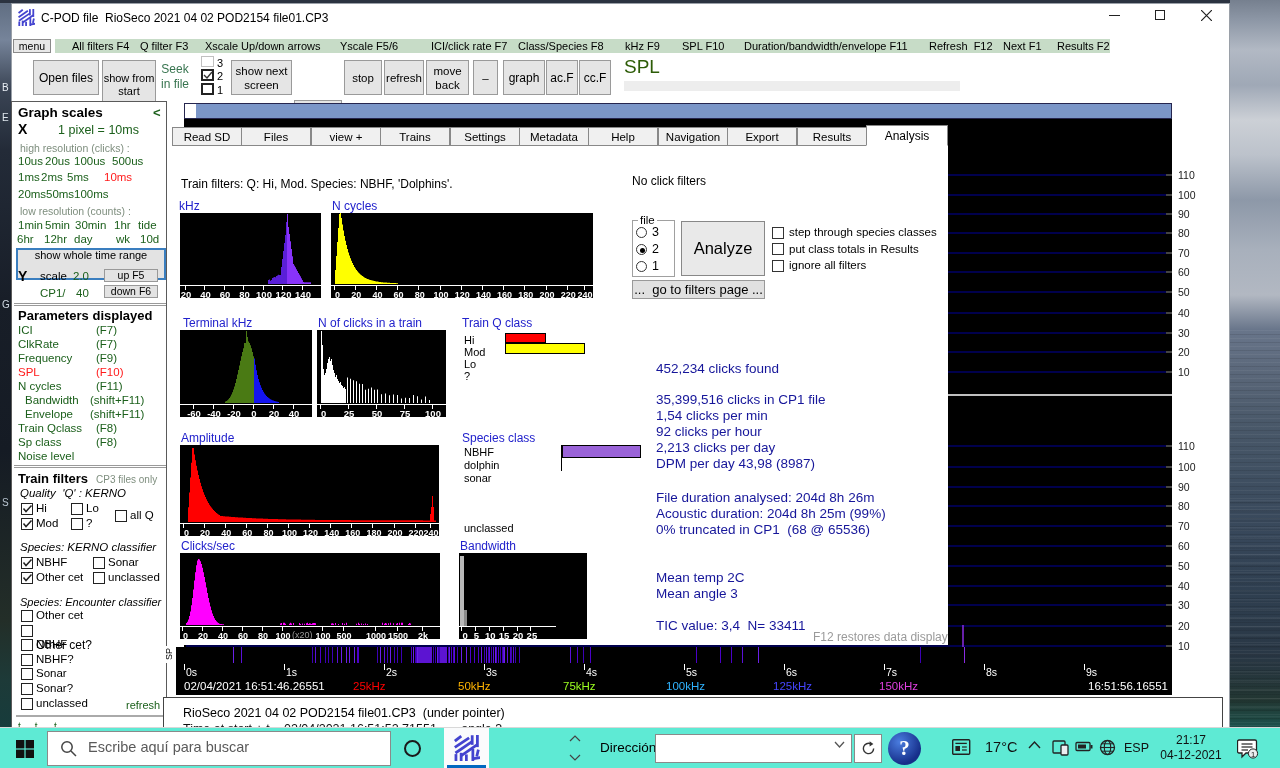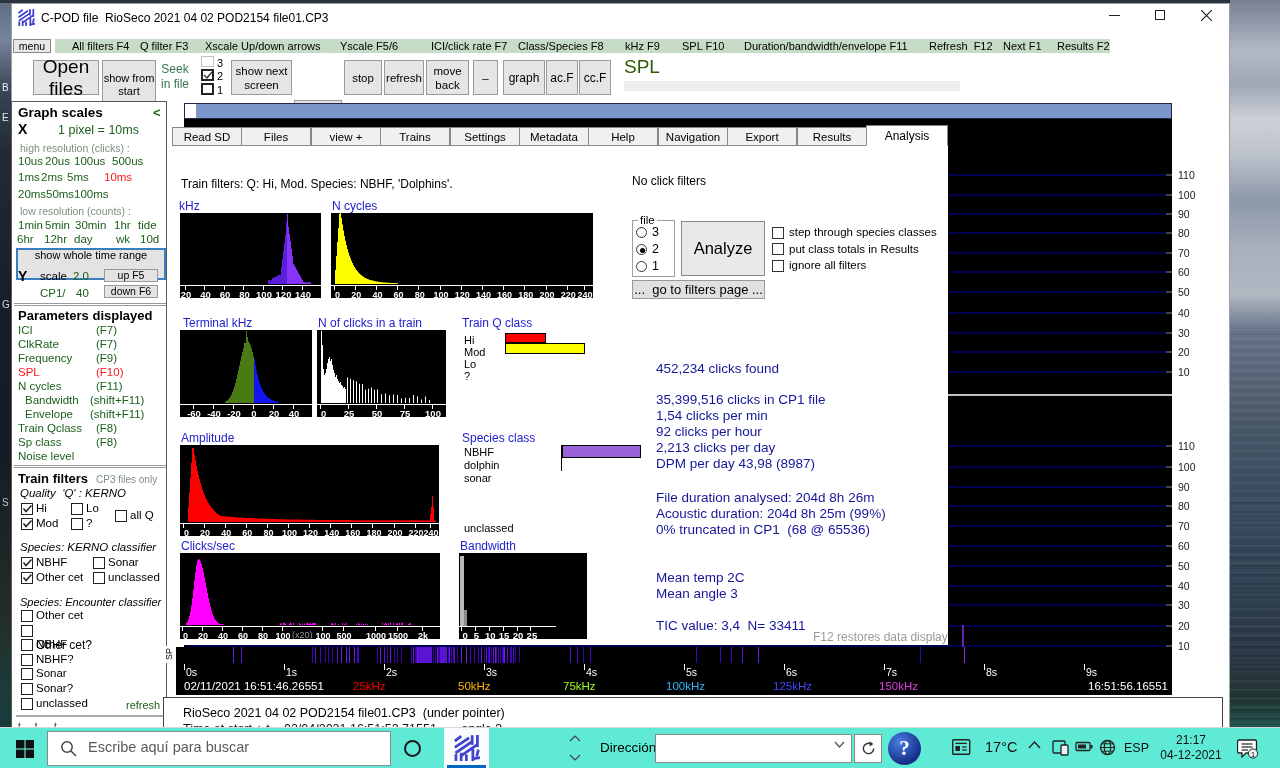--- a/index.html
+++ b/index.html
@@ -110,21 +110,21 @@
 <span style="left:376px">ICI/click rate F7</span>
 <span style="left:463px">Class/Species F8</span>
 <span style="left:570px">kHz F9</span>
 <span style="left:627px">SPL F10</span>
 <span style="left:689px">Duration/bandwidth/envelope F11</span>
 <span style="left:874px">Refresh  F12</span>
 <span style="left:948px">Next F1</span>
 <span style="left:1002px">Results F2</span>
 </div>
 
-<div class="tbtn" style="left:33px;top:60px;width:66px;height:35px;font-size:19px;">Open files</div>
+<div class="tbtn" style="left:33px;top:60px;width:66px;height:35px;font-size:12px;">Open files</div>
 <div class="tbtn" style="left:102px;top:60px;width:54px;height:50px;font-size:11px;line-height:13px;">show from<br>start</div>
 <div class="abs" style="left:158px;top:62px;width:34px;text-align:center;font-size:12px;color:#37744f;line-height:15px;">Seek<br>in file</div>
 <div class="abs" style="left:201px;top:56px;width:13px;height:11px;border:1px solid #c0c0c0;background:#fff;"></div>
 <div class="abs" style="left:201px;top:69px;width:13px;height:12px;border:2px solid #222;background:#fff;">
       <svg width="10" height="9" style="margin-top:0px">
         <path d="M1,4 L4,7 L9,1" stroke="#333" stroke-width="1.4" fill="none"></path>
       </svg>
     </div>
 <div class="abs" style="left:201px;top:83px;width:13px;height:12px;border:2px solid #222;background:#fff;"></div>
 <div class="abs" style="left:217px;top:57px;font-size:11px;">3</div>
@@ -694,21 +694,21 @@
       <b style="left:608px"></b>
       <span style="left:610px">6s</span>
       <b style="left:708px"></b>
       <span style="left:710px">7s</span>
       <b style="left:808px"></b>
       <span style="left:810px">8s</span>
       <b style="left:908px"></b>
       <span style="left:910px">9s</span>
     </div>
 <div class="abs" id="tinfo">
-<span style="left:8px;color:#fff;">02/11/2021 16:51:46.26551</span>
+<span style="left:8px;color:#fff;">02/04/2021 16:51:46.26551</span>
 <span style="left:177px;color:#f00;">25kHz</span>
 <span style="left:282px;color:#ffb400;">50kHz</span>
 <span style="left:387px;color:#9dff20;">75kHz</span>
 <span style="left:490px;color:#30b4ff;">100kHz</span>
 <span style="left:597px;color:#4646ff;">125kHz</span>
 <span style="left:703px;color:#e040e0;">150kHz</span>
 <span style="right:4px;color:#fff;">16:51:56.16551</span>
 </div>
 
 <div class="abs" id="bbar">

